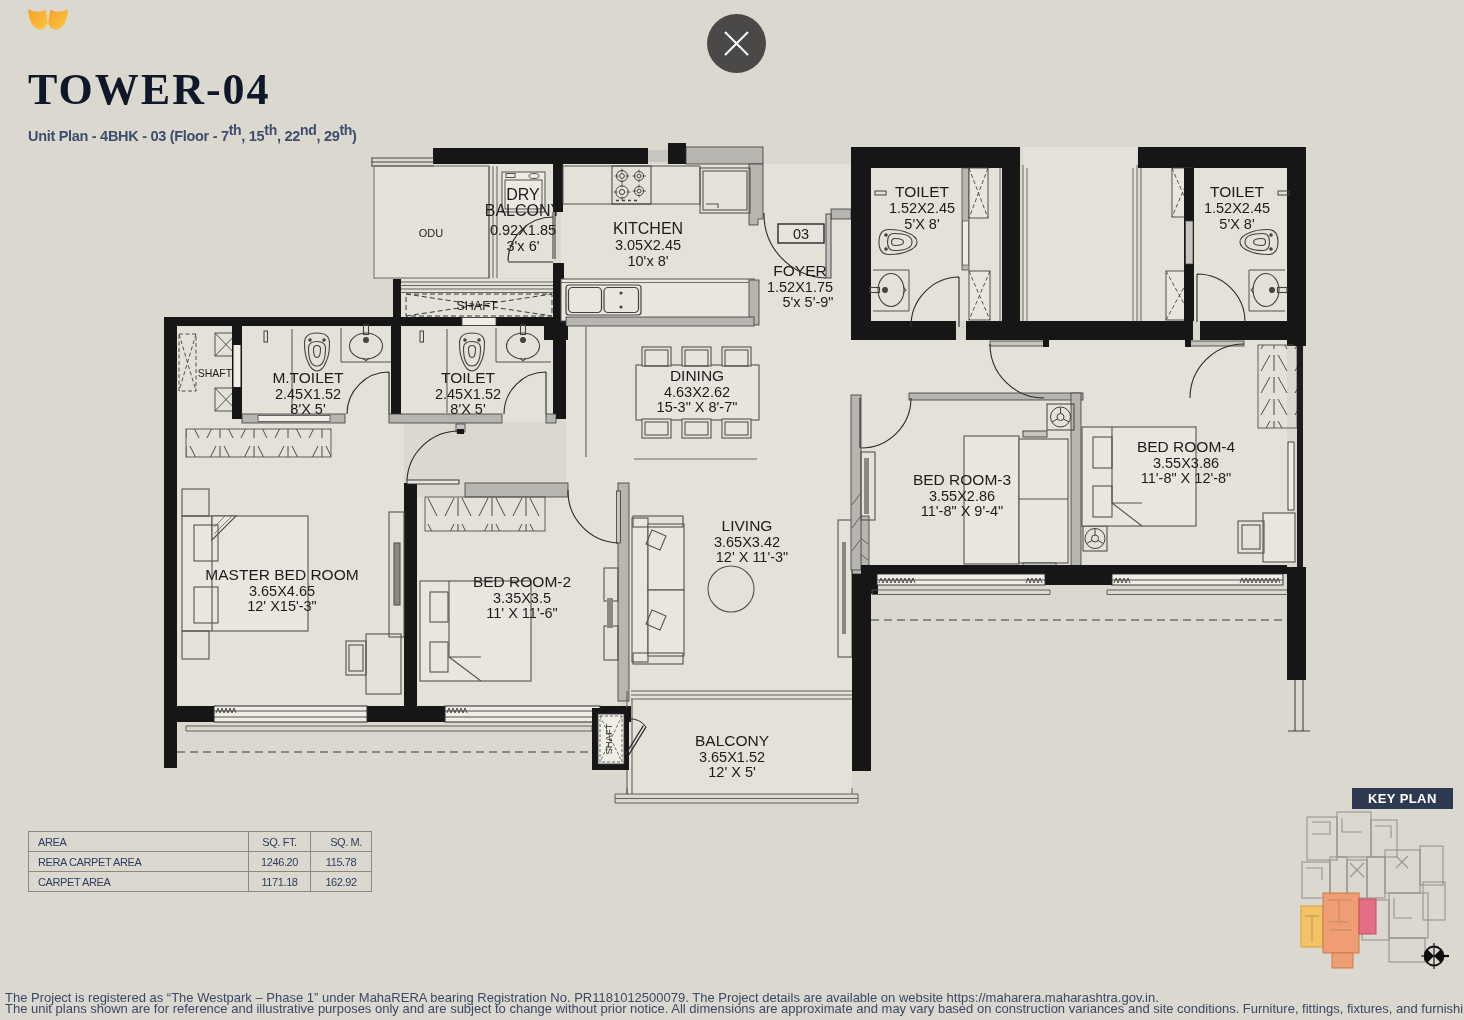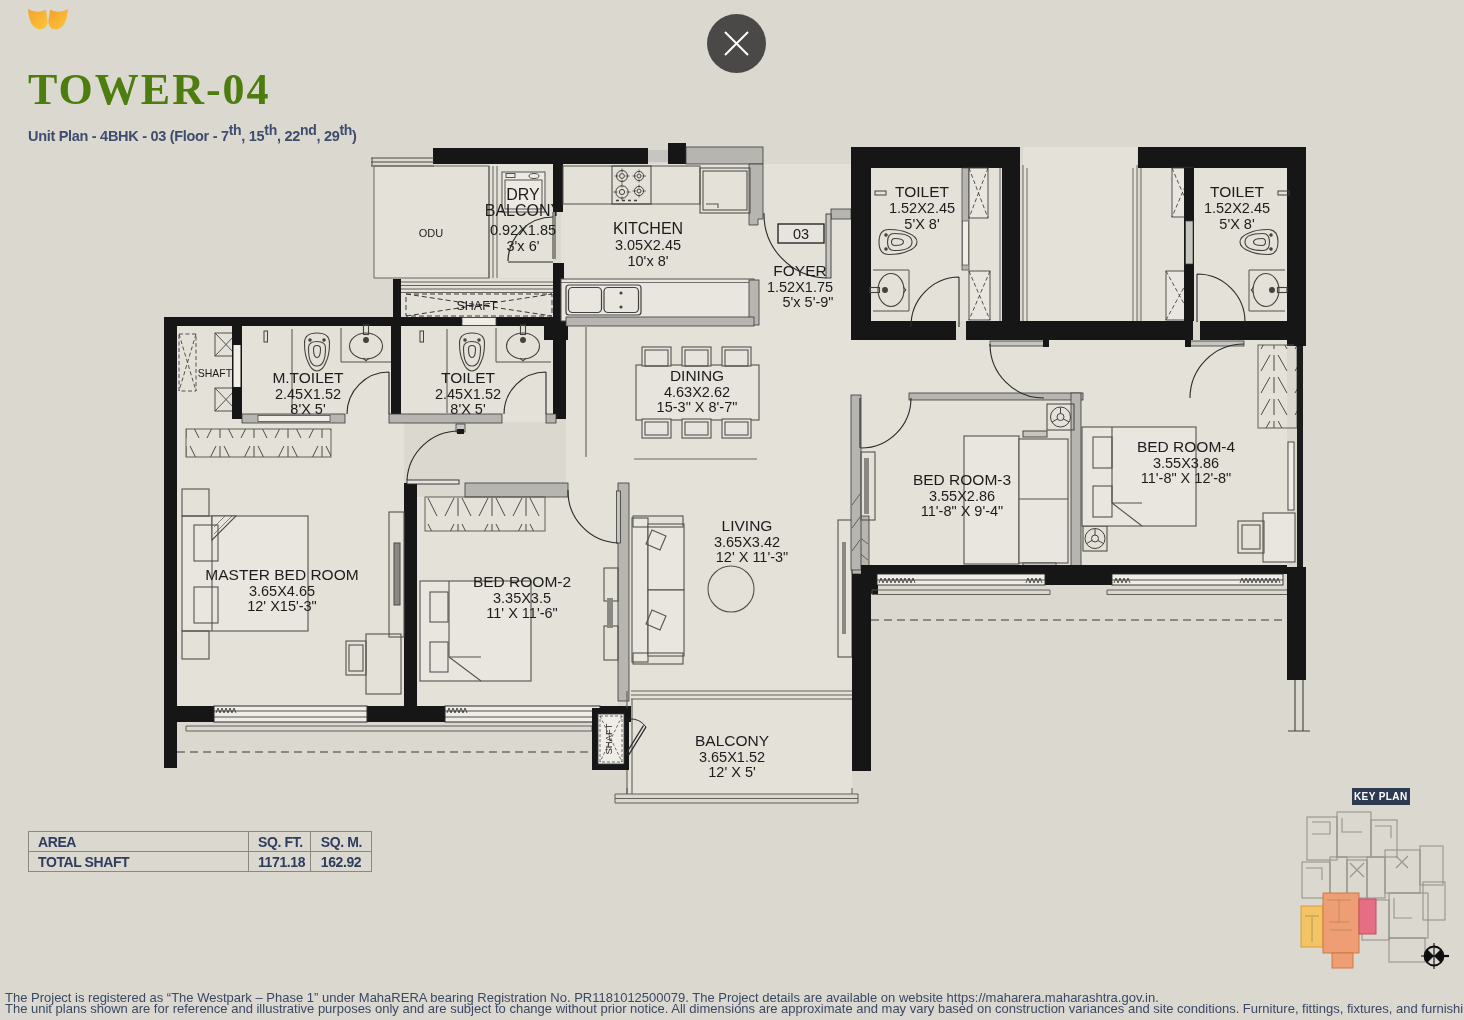--- a/index.html
+++ b/index.html
@@ -1,28 +1,28 @@
 <!DOCTYPE html>
 <html><head>
 <meta charset="utf-8">
 <style>
   html,body{margin:0;padding:0;}
   body{width:1464px;height:1020px;background:#dbd8d0;font-family:"Liberation Sans",sans-serif;position:relative;overflow:hidden;}
   .abs{position:absolute;}
-  #title{left:28px;top:64px;font-family:"Liberation Serif",serif;font-weight:bold;font-size:44px;color:#4d7c0f;letter-spacing:2px;}
+  #title{left:28px;top:64px;font-family:"Liberation Serif",serif;font-weight:bold;font-size:44px;color:#0f172a;letter-spacing:2px;}
   #subtitle{left:28px;top:122px;font-size:14.5px;font-weight:bold;color:#3e4c6d;letter-spacing:-0.3px;}
   #subtitle sup{font-size:14px;}
   #closebtn{left:707px;top:14px;width:59px;height:59px;border-radius:50%;background:#4b4848;}
   #closebtn svg{position:absolute;left:17px;top:17px;}
-  table.area{border-collapse:collapse;font-size:14px;color:#2e3d5e;font-weight:bold;letter-spacing:-0.4px;table-layout:fixed;width:340px;}
+  table.area{border-collapse:collapse;font-size:11px;color:#2e3d5e;font-weight:normal;letter-spacing:-0.4px;table-layout:fixed;width:340px;}
   table.area td{border:1px solid #8a887f;padding:0 9px;height:19px;white-space:nowrap;overflow:hidden;}
   #areatbl{left:28px;top:831px;}
   .num{text-align:center;}
   #disc{left:5px;top:992px;font-size:13px;color:#3a4866;line-height:11px;white-space:nowrap;}
-  #keyplanlbl{left:1352px;top:788px;background:#2e3a52;color:#fff;font-size:10px;font-weight:bold;padding:3px 2px;letter-spacing:0.4px;}
+  #keyplanlbl{left:1352px;top:788px;background:#2e3a52;color:#fff;font-size:13px;font-weight:bold;padding:3px 16px;letter-spacing:0.4px;}
 </style>
 </head>
 <body>
 
 <div class="abs" style="left:27px;top:8px;">
 <svg width="42" height="24" viewBox="0 0 42 24">
 <defs>
         <linearGradient id="lg" x1="0" y1="0" x2="1" y2="1">
 <stop offset="0" stop-color="#f5a02b"></stop>
           <stop offset="1" stop-color="#fbc83d"></stop>
@@ -674,21 +674,26 @@
 
 <div class="abs" id="areatbl">
 <table class="area">
 <tbody>
         <tr>
           <td style="width:201px;">AREA</td>
           <td class="num" style="width:43px;">SQ. FT.</td>
           <td class="num" style="width:42px;text-align:right;">SQ. M.</td>
         </tr>
 <tr>
-          <td>TOTAL SHAFT</td>
+          <td>RERA CARPET AREA</td>
+          <td class="num">1246.20</td>
+          <td class="num">115.78</td>
+        </tr>
+<tr>
+          <td>CARPET AREA</td>
           <td class="num">1171.18</td>
           <td class="num">162.92</td>
         </tr>
 </tbody>
     </table>
 </div>
 
 <div class="abs" id="keyplanlbl">KEY PLAN</div>
 
 <div class="abs" id="disc">The Project is registered as “The Westpark – Phase 1” under MahaRERA bearing Registration No. PR1181012500079. The Project details are available on website https://maharera.maharashtra.gov.in.<br>The unit plans shown are for reference and illustrative purposes only and are subject to change without prior notice. All dimensions are approximate and may vary based on construction variances and site conditions. Furniture, fittings, fixtures, and furnishings shown in the unit plans are indicative and not part of the standard offering. Plans not to scale.</div>

